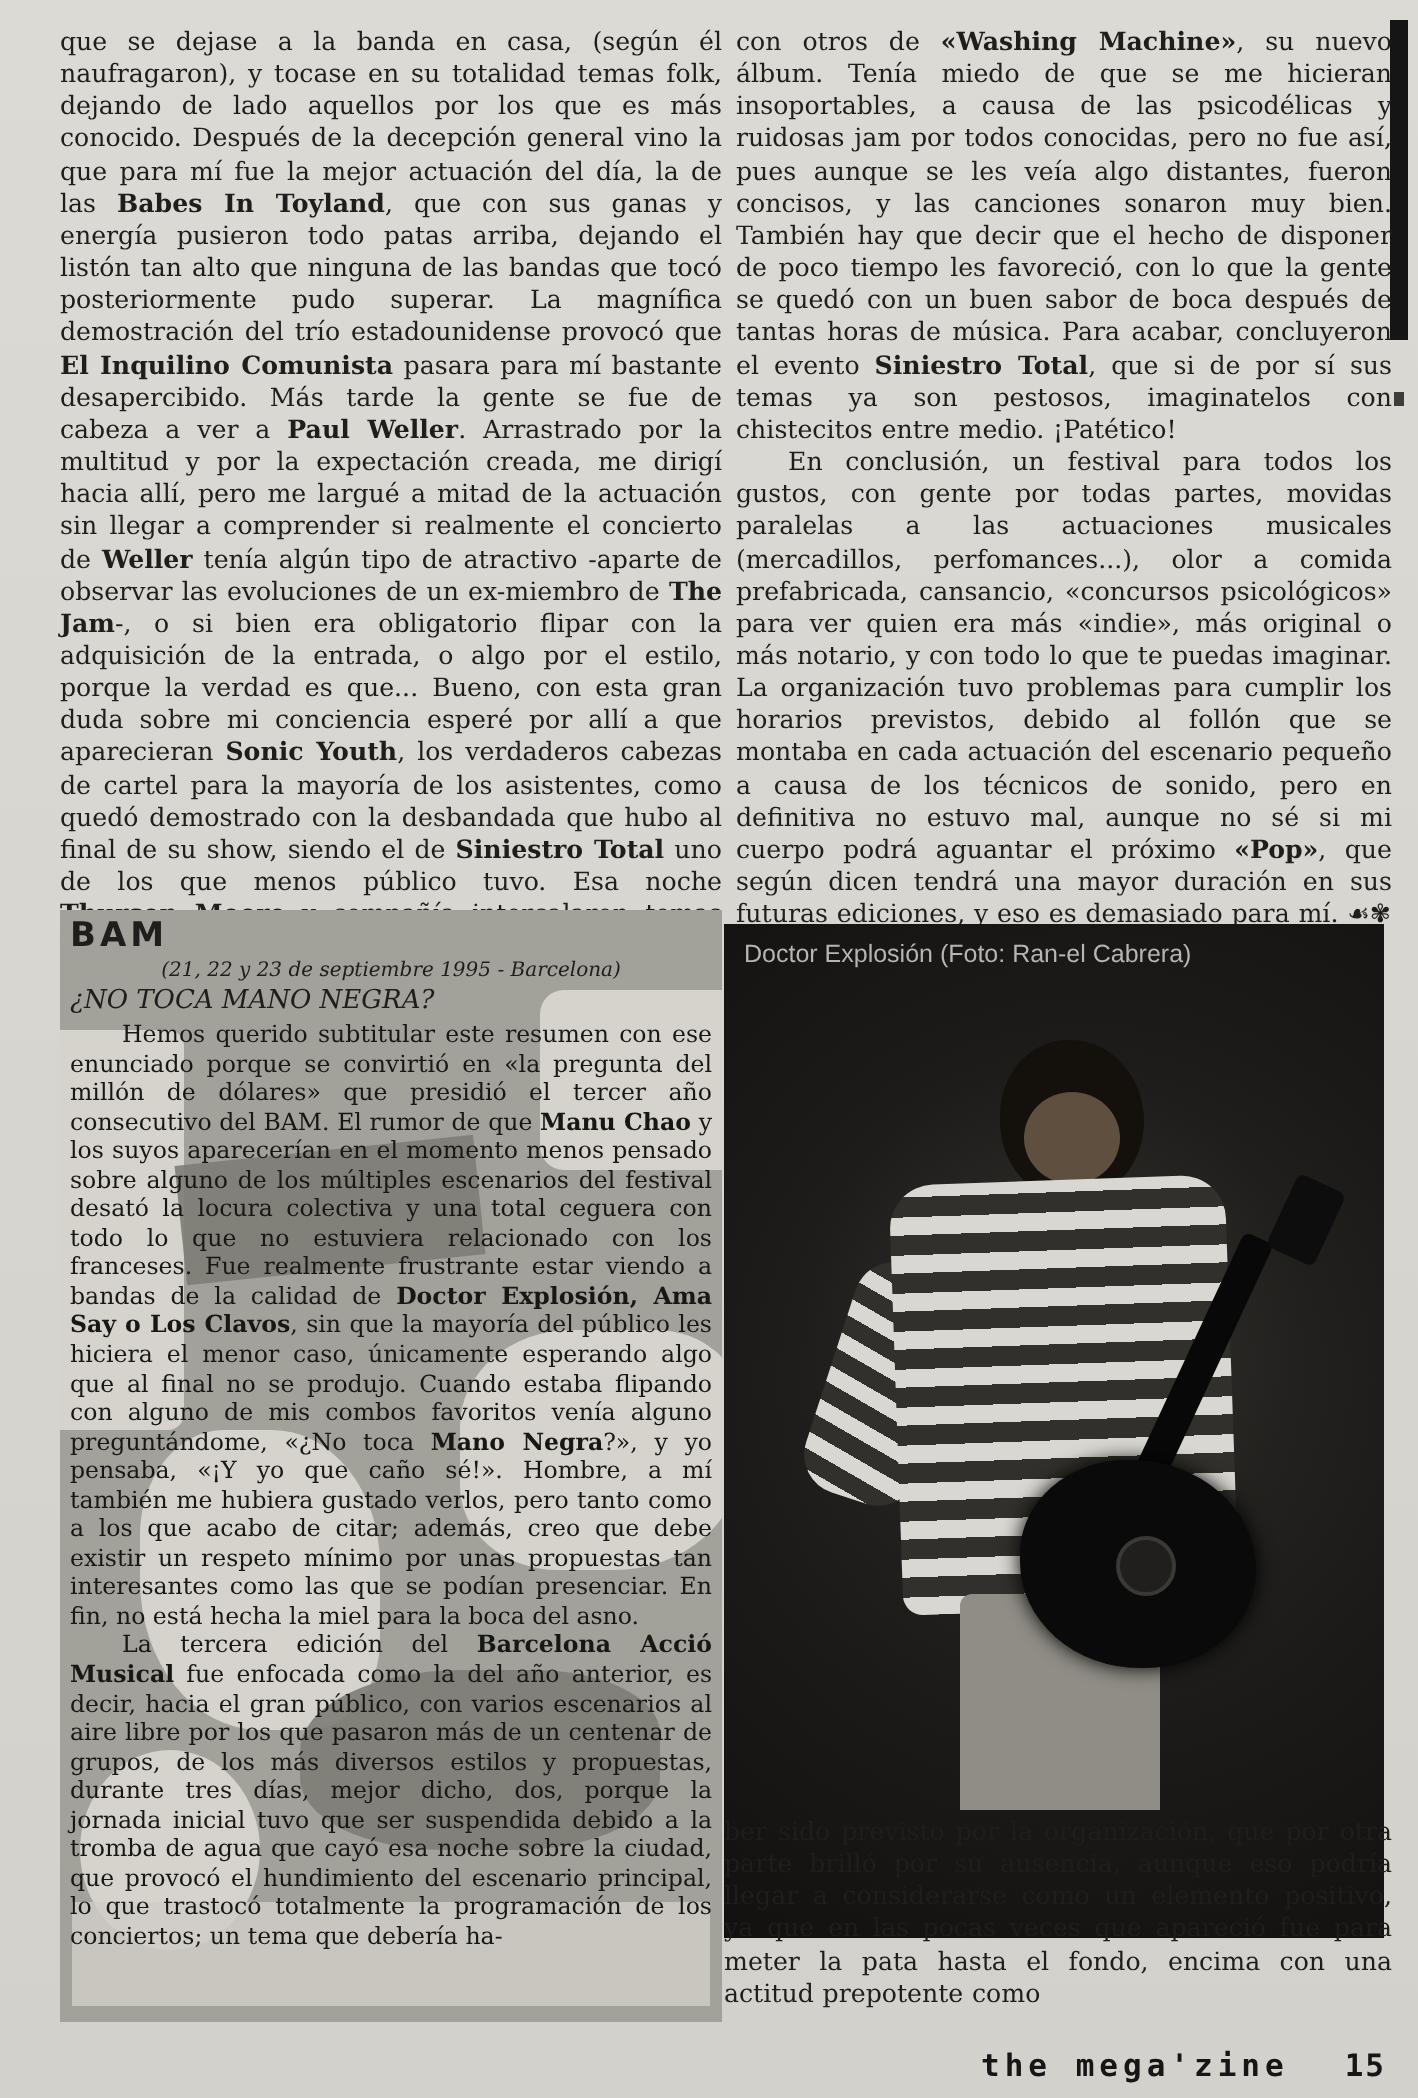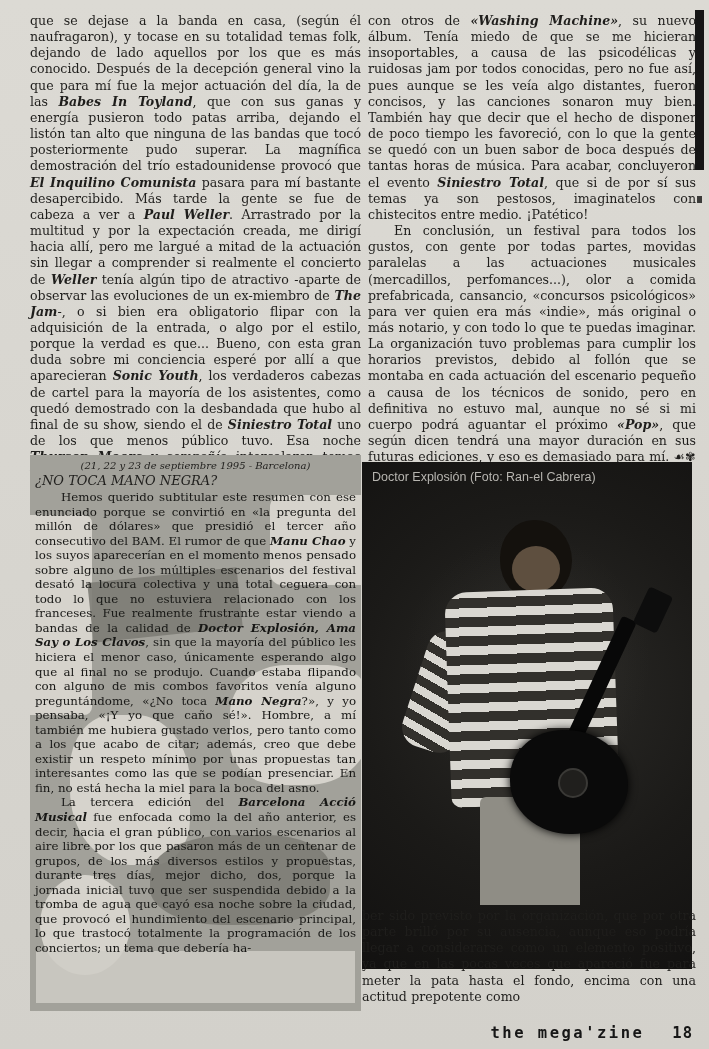--- a/index.html
+++ b/index.html
@@ -6,21 +6,21 @@
   .page {
     position:relative; width:709px; height:1049px;
     background:linear-gradient(180deg,#dcdad4 0%,#d7d5cf 55%,#d3d1cb 100%);
     font-family:"DejaVu Serif", serif; color:#1f1e1c; overflow:hidden;
   }
   .col { position:absolute; top:13px; }
   .col-left  { left:30px;  width:331px; }
   .col-right { left:368px; width:328px; }
   p.body { font-size:12.6px; line-height:16.15px; text-align:justify; margin:0; word-spacing:0.4px; }
   p.indent { text-indent:26px; }
-  .b { font-weight:bold;font-style:italic; }
+  .b { font-weight:bold; }
 
   .edge-bar { position:absolute; right:5px; top:10px; width:9px; height:160px; background:#151515; }
   .edge-dot { position:absolute; right:7px; top:196px; width:5px; height:7px; background:#3c3c3a; }
 
   
   .bam {
     position:absolute; left:30px; top:455px; width:331px; height:556px;
     background:#a2a19a; overflow:hidden;
   }
   .bam .shape { position:absolute; background:#e4e2da; opacity:.78; }
@@ -98,20 +98,21 @@
     <div class="shape" style="left:-18px; top:60px; width:80px; height:200px; border-radius:8px;"></div>
     <div class="shape dk" style="left:60px; top:120px; width:150px; height:60px; transform:rotate(-6deg);"></div>
     <div class="shape" style="left:240px; top:40px; width:110px; height:90px; border-radius:12px;"></div>
     <div class="shape" style="left:200px; top:210px; width:140px; height:120px; border-radius:40% 30% 45% 35%;"></div>
     <div class="shape" style="left:40px; top:260px; width:120px; height:150px; border-radius:35% 45% 30% 50%;"></div>
     <div class="shape dk" style="left:120px; top:380px; width:180px; height:90px; border-radius:45% 35% 40% 40%;"></div>
     <div class="shape" style="left:10px; top:420px; width:90px; height:100px; border-radius:50%;"></div>
     <div class="bam-band"></div>
 
     <div class="bam-content">
+      <h2 class="bam-title">BAM</h2>
       <p class="bam-dateline">(21, 22 y 23 de septiembre 1995 - Barcelona)</p>
       <p class="bam-subtitle">¿NO TOCA MANO NEGRA?</p>
       <p class="btxt indent"><span>Hemos querido subtitular este resumen con ese enunciado porque se convirtió en «la pregunta del millón de dólares» que presidió el tercer año consecutivo del BAM. El rumor de que </span><span class="b">Manu Chao</span><span> y los suyos aparecerían en el momento menos pensado sobre alguno de los múltiples escenarios del festival desató la locura colectiva y una total ceguera con todo lo que no estuviera relacionado con los franceses. Fue realmente frustrante estar viendo a bandas de la calidad de </span><span class="b">Doctor Explosión, Ama Say o Los Clavos</span><span>, sin que la mayoría del público les hiciera el menor caso, únicamente esperando algo que al final no se produjo. Cuando estaba flipando con alguno de mis combos favoritos venía alguno preguntándome, «¿No toca </span><span class="b">Mano Negra</span><span>?», y yo pensaba, «¡Y yo que caño sé!». Hombre, a mí también me hubiera gustado verlos, pero tanto como a los que acabo de citar; además, creo que debe existir un respeto mínimo por unas propuestas tan interesantes como las que se podían presenciar. En fin, no está hecha la miel para la boca del asno.</span></p>
       <p class="btxt indent"><span>La tercera edición del </span><span class="b">Barcelona Acció Musical</span><span> fue enfocada como la del año anterior, es decir, hacia el gran público, con varios escenarios al aire libre por los que pasaron más de un centenar de grupos, de los más diversos estilos y propuestas, durante tres días, mejor dicho, dos, porque la jornada inicial tuvo que ser suspendida debido a la tromba de agua que cayó esa noche sobre la ciudad, que provocó el hundimiento del escenario principal, lo que trastocó totalmente la programación de los conciertos; un tema que debería ha-</span></p>
     </div>
   </div>
 
   <div class="photo">
     <span class="caption">Doctor Explosión (Foto: Ran-el Cabrera)</span>
     <div class="ph ph-glow"></div>
@@ -125,16 +126,16 @@
     <div class="ph ph-ghead"></div>
     <div class="ph ph-gbody"></div>
     <div class="ph ph-gdot"></div>
   </div>
 
   <div class="cont">
     <p class="body"><span>ber sido previsto por la organización, que por otra parte brilló por su ausencia, aunque eso podría llegar a considerarse como un elemento positivo, ya que en las pocas veces que apareció fue para meter la pata hasta el fondo, encima con una actitud prepotente como</span></p>
   </div>
 
   <div class="footer">
-    <span>the mega'zine</span><span class="num">18</span>
+    <span>the mega'zine</span><span class="num">15</span>
   </div>
 
 </div>
 
 </body></html>

